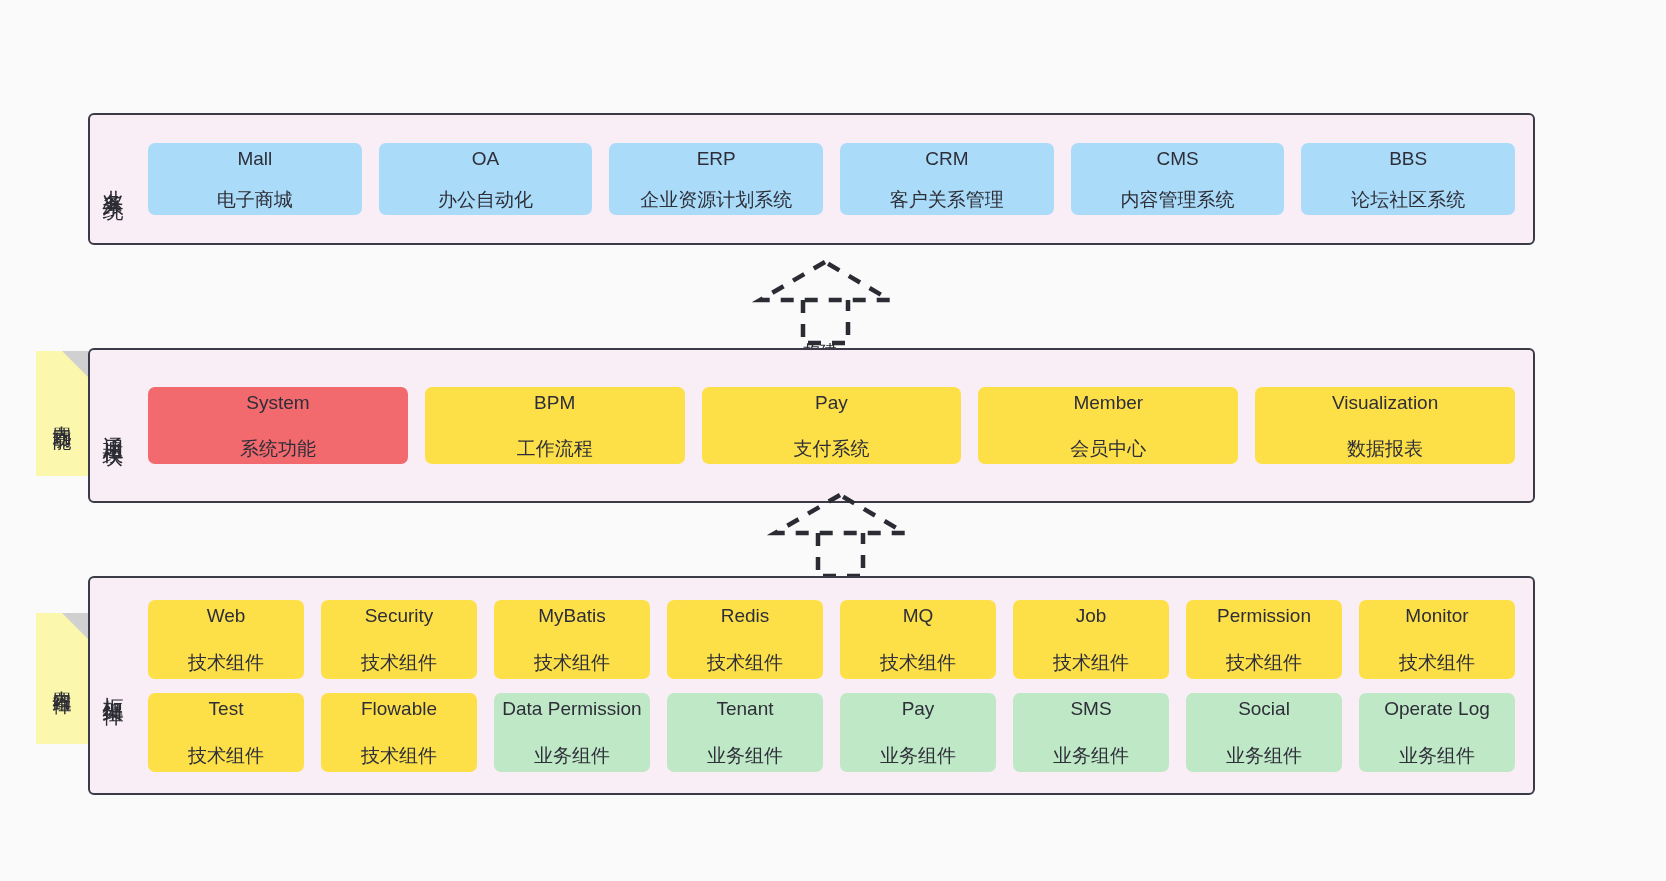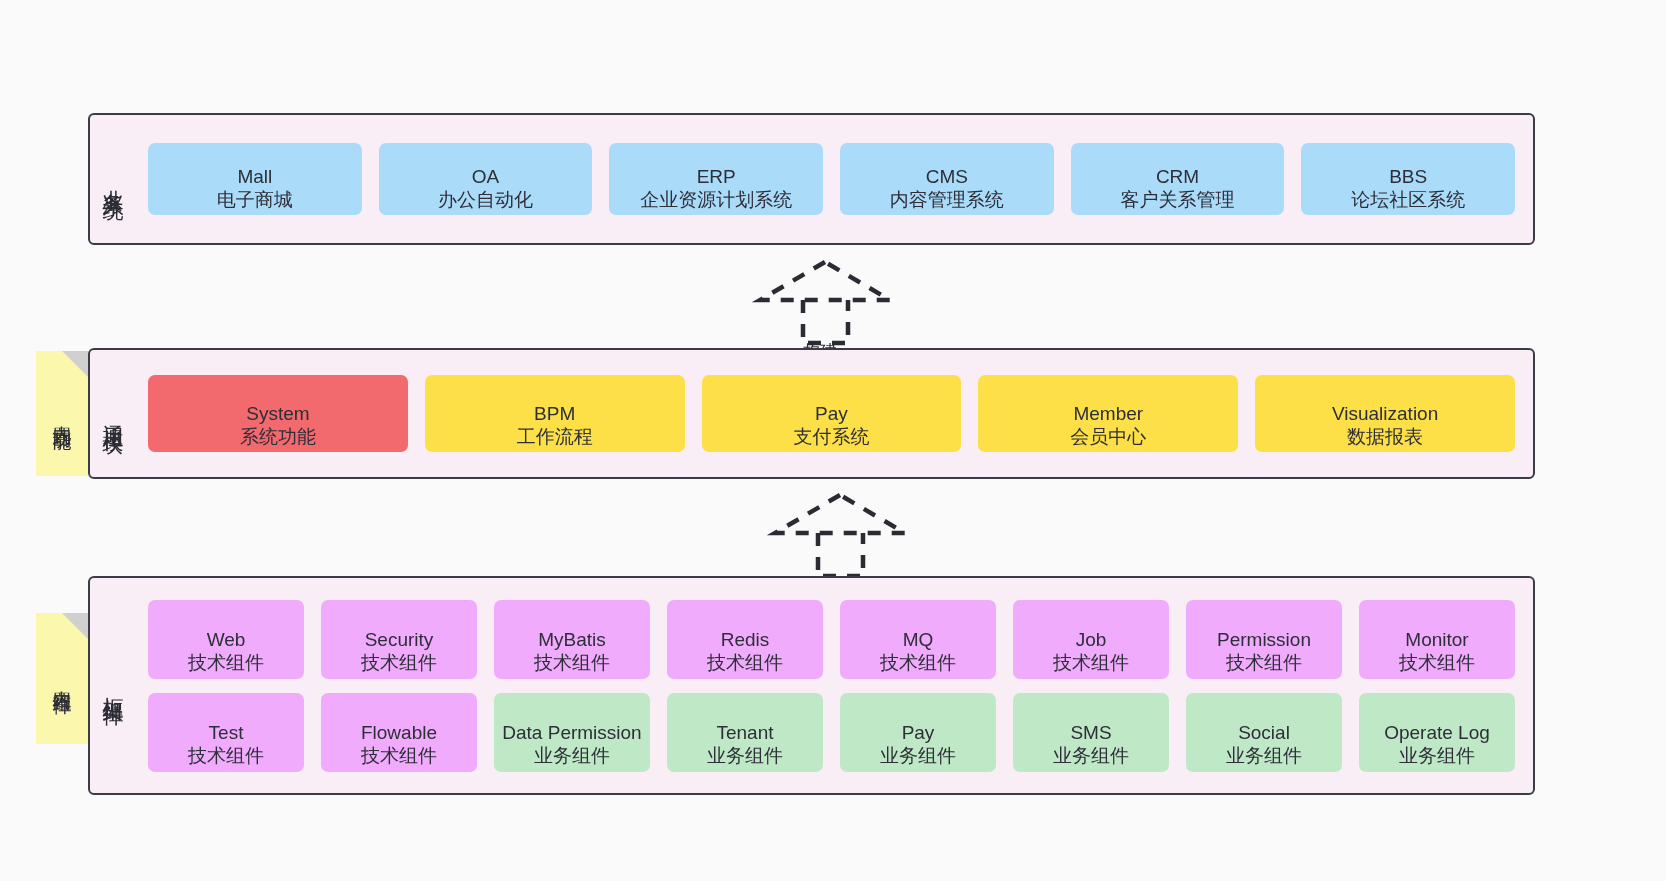--- a/index.html
+++ b/index.html
@@ -54,40 +54,40 @@
   }
 
   
   .card {
     flex: 1 1 0;
     box-sizing: border-box;
     border-radius: 7px;
     display: flex;
     flex-direction: column;
     align-items: center;
-    justify-content: flex-end;
+    justify-content: space-between;
     text-align: center;
     color: #2e2e38;
     line-height: 1.22;
     padding: 4px 6px;
     user-select: none;
   }
   .card .en { font-size: 19px; }
   .card .cn { font-size: 19px; }
 
   .card.blue       { background: #aadcfa; }
   .card.red        { background: #f2696e; }
   .card.pink       { background: #fde047; }
-  .card.green      { background: #f0abfc; }
+  .card.green      { background: #fde047; }
   .card.greenlight { background: #bfe8c7; }
 
   .layer-biz   { left: 88px;  top: 113px; width: 1447px; height: 132px; }
   .layer-biz .card { height: 72px; }
 
-  .layer-mod   { left: 88px;  top: 348px; width: 1447px; height: 131px; }
+  .layer-mod   { left: 88px;  top: 348px; width: 1447px; height: 155px; }
   .layer-mod .card { height: 77px; }
 
   .layer-frame { left: 88px;  top: 576px; width: 1447px; height: 219px; }
   .layer-frame .card { height: 79px; }
 
   
   .note {
     position: absolute;
     box-sizing: border-box;
     background: #fbf8ae;
@@ -149,26 +149,26 @@
       </div>
       <div class="card blue">
         <span class="en">OA</span>
         <span class="cn">办公自动化</span>
       </div>
       <div class="card blue">
         <span class="en">ERP</span>
         <span class="cn">企业资源计划系统</span>
       </div>
       <div class="card blue">
+        <span class="en">CRM</span>
+        <span class="cn">客户关系管理</span>
+      </div>
+      <div class="card blue">
         <span class="en">CMS</span>
         <span class="cn">内容管理系统</span>
-      </div>
-      <div class="card blue">
-        <span class="en">CRM</span>
-        <span class="cn">客户关系管理</span>
       </div>
       <div class="card blue">
         <span class="en">BBS</span>
         <span class="cn">论坛社区系统</span>
       </div>
     </div>
   </div>
 </div>
 
 <div class="connector conn-build">

